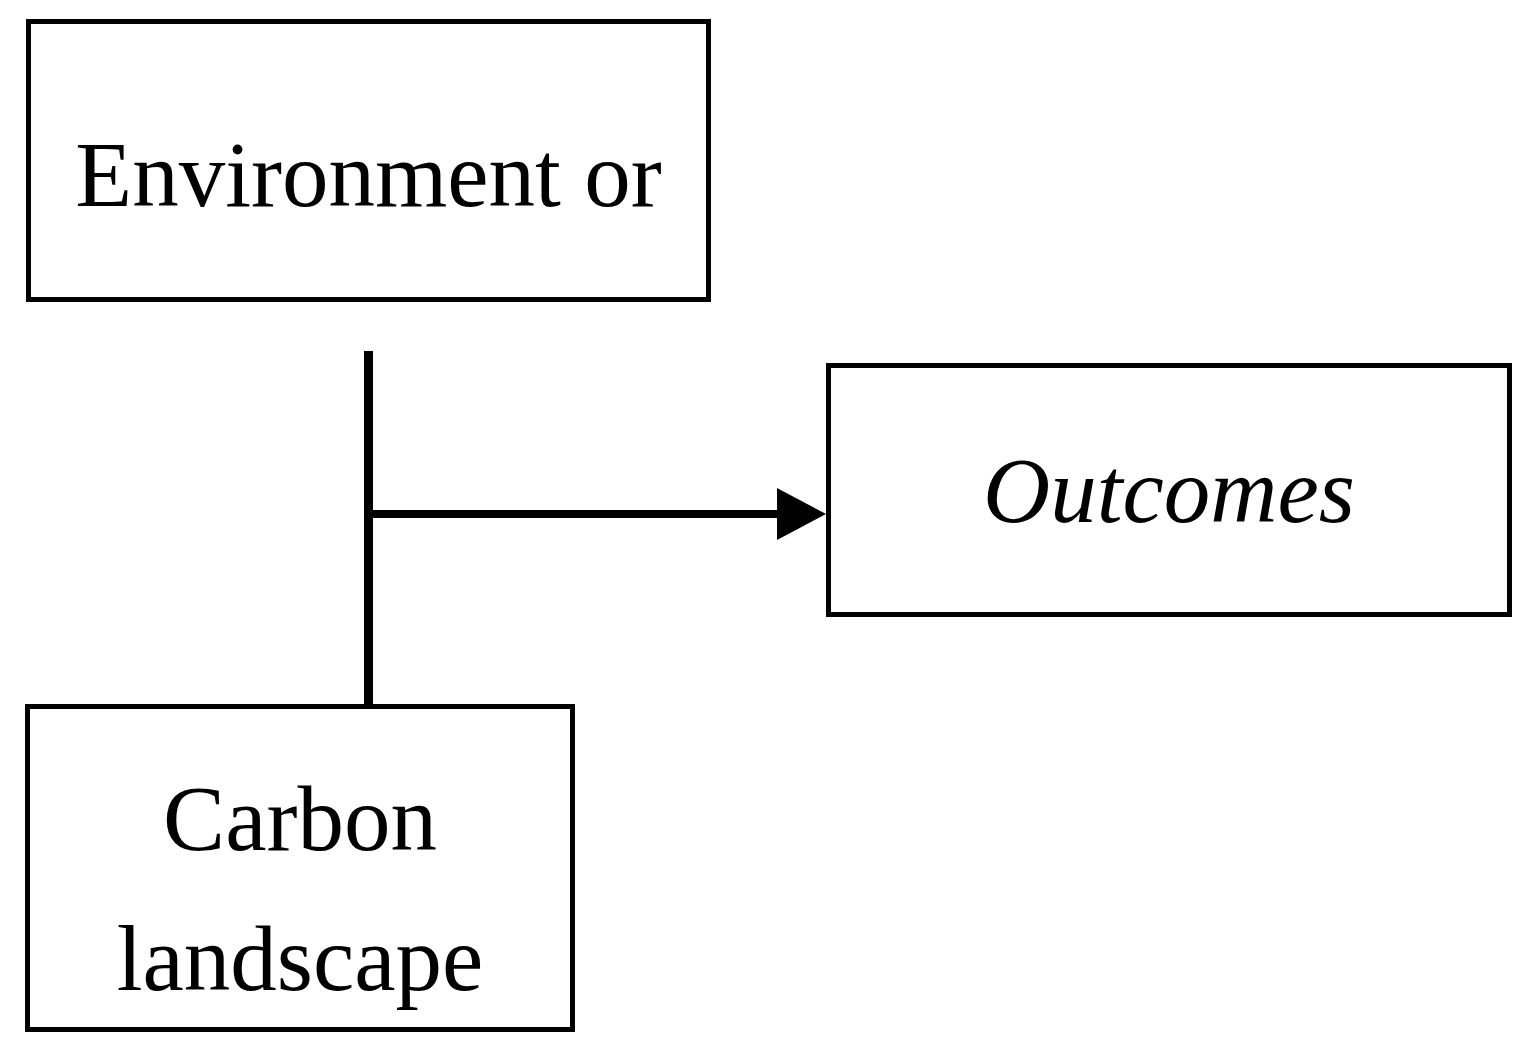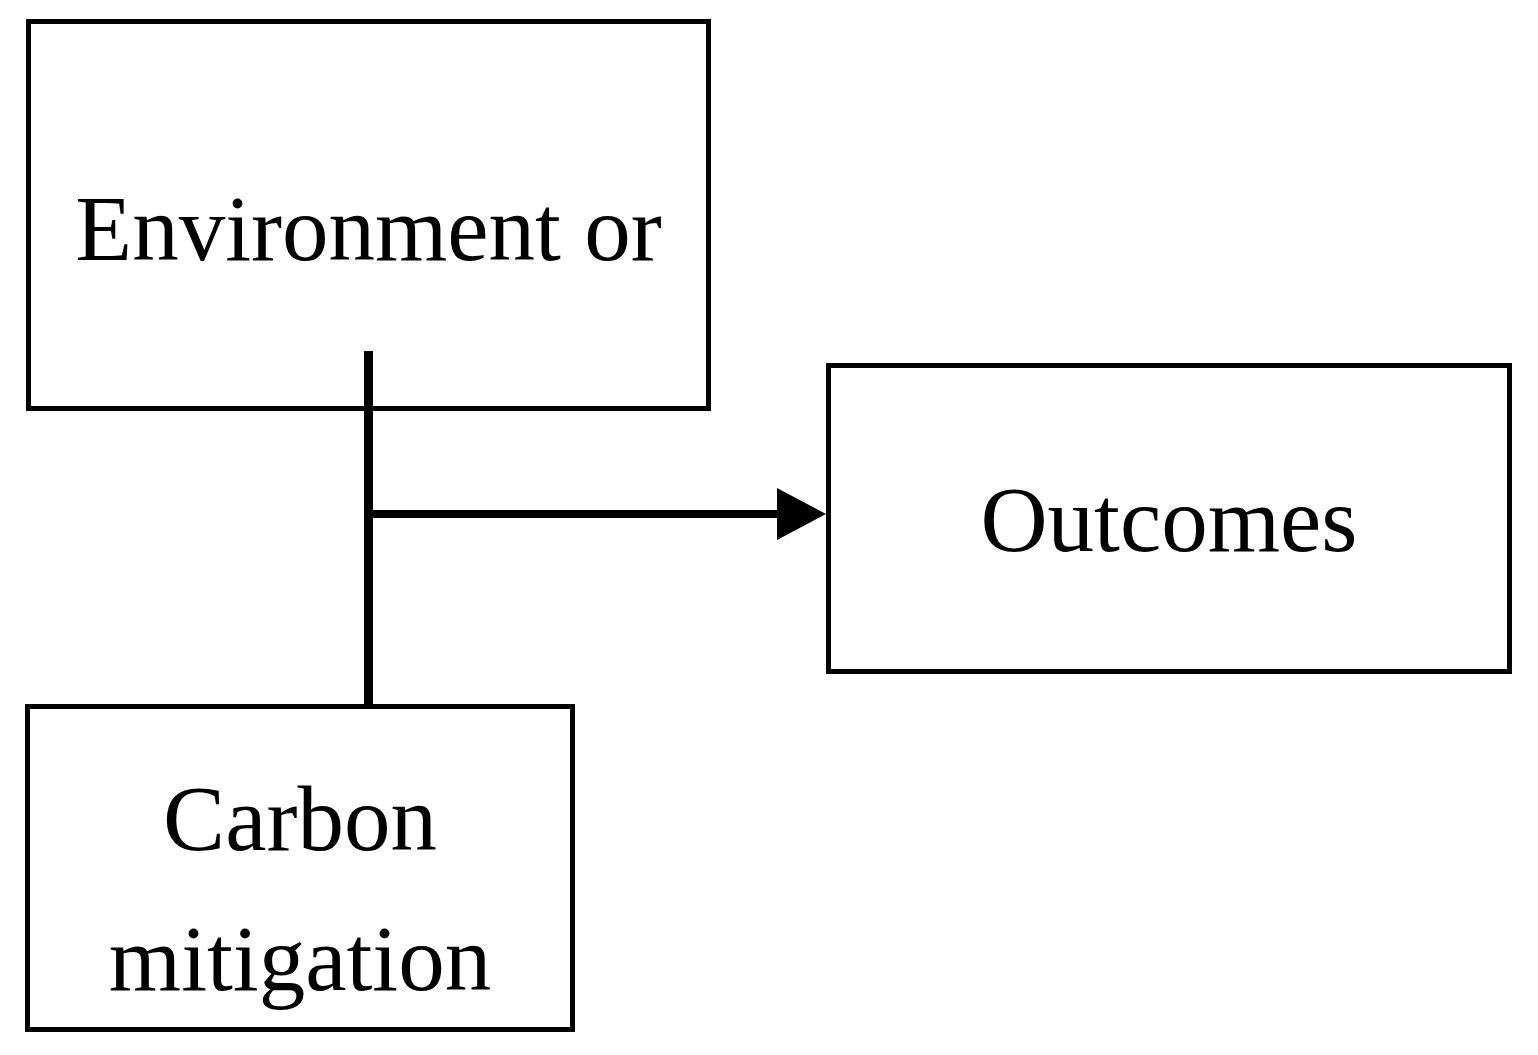--- a/index.html
+++ b/index.html
@@ -27,36 +27,37 @@
     justify-content: center;
     text-align: center;
     font-size: 93px;
     line-height: 140px;
     white-space: nowrap;
   }
   .node-environment {
     left: 26px;
     top: 19px;
     width: 685px;
-    height: 392px;
+    height: 283px;
     padding-top: 28px;
   }
   .node-carbon {
     left: 25px;
     top: 704px;
     width: 550px;
     height: 328px;
     padding-top: 42px;
   }
   .node-outcomes {
     left: 826px;
     top: 363px;
     width: 686px;
-    height: 311px;
+    height: 254px;
     padding-top: 2px;
+    font-style: italic;
   }
   .connector-vertical {
     position: absolute;
     left: 364px;
     top: 351px;
     width: 9px;
     height: 357px;
     background: #000000;
   }
   .connector-horizontal {
@@ -82,21 +83,21 @@
 <body>
 
 <div class="canvas">
 
   <div class="node node-environment">
     <div>Environment or</div>
   </div>
 
   <div class="node node-carbon">
     <div>Carbon</div>
-    <div>mitigation</div>
+    <div>landscape</div>
   </div>
 
   <div class="node node-outcomes">
     <div>Outcomes</div>
   </div>
 
   <div class="connector-vertical"></div>
 
   <div class="connector-horizontal"></div>
 

